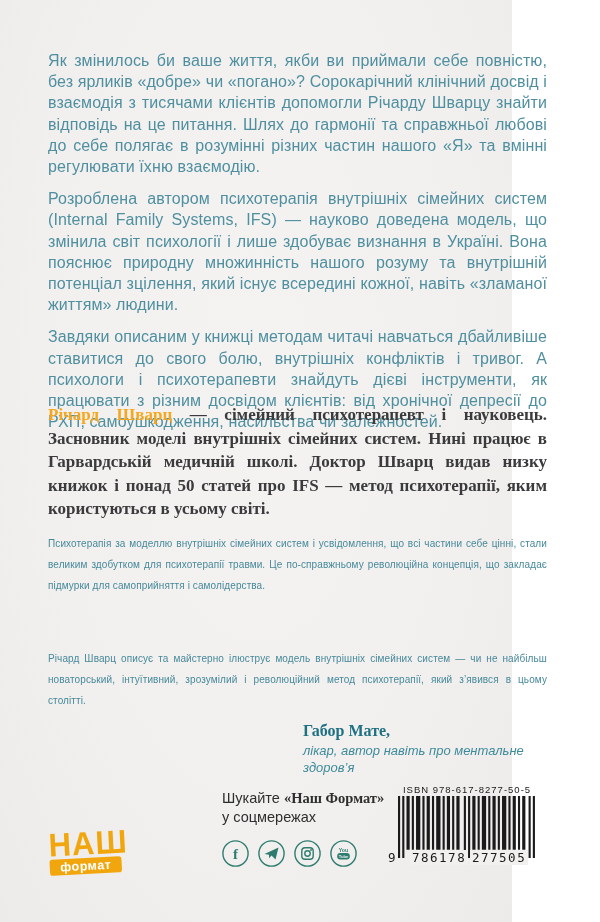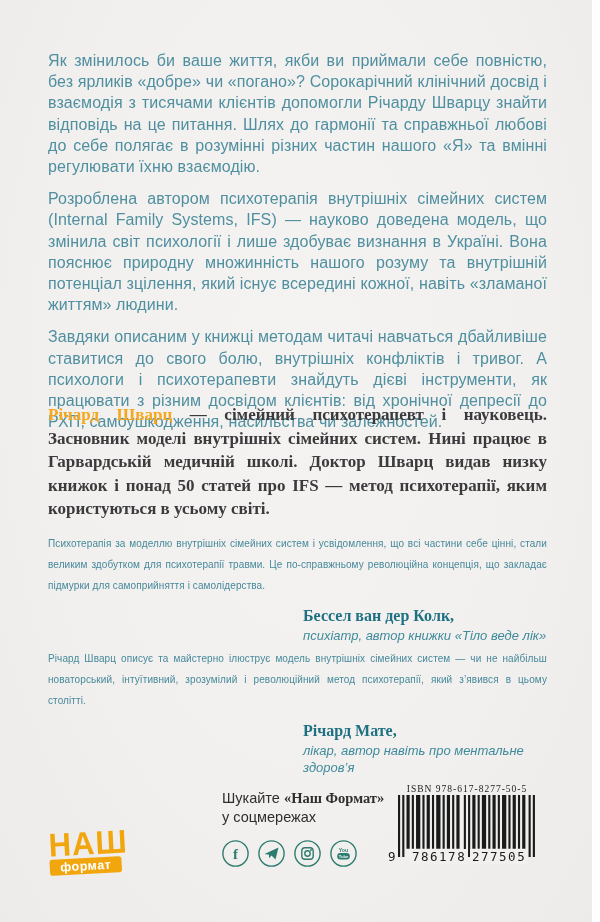--- a/index.html
+++ b/index.html
@@ -1,18 +1,18 @@
 <!DOCTYPE html>
 <html lang="uk"><head>
 <meta charset="utf-8">
 <style>
   html,body{margin:0;padding:0;}
   body{width:600px;height:922px;overflow:hidden;font-family:"Liberation Sans",sans-serif;}
   .page{
-    position:relative;width:592px;height:922px;
+    position:relative;width:512px;height:922px;
     background:radial-gradient(ellipse at 50% 40%, #f4f3f1 0%, #f1f0ee 60%, #ecebe9 100%);
   }
   
   .blurb{position:absolute;top:50px;left:48px;width:499px;}
   .blurb p{
     margin:0 0 11px 0;
     font-size:16px;line-height:21.2px;letter-spacing:.1px;
     color:#4f8fa0;text-align:justify;
   }
   
@@ -51,21 +51,21 @@
   .logo-bar{
     margin-top:1px;background:#f2a60d;color:#fff;border-radius:3px;
     width:72px;height:16px;line-height:16px;text-align:center;
     font-size:12.5px;font-weight:bold;letter-spacing:.5px;
   }
   .icons{display:flex;gap:9px;margin-top:13px;}
   .icons svg{display:block;}
   
   .barcode{position:absolute;top:784px;left:398px;width:138px;}
   .isbn-label{
-    font-family:Liberation Serif, serif;font-size:9.5px;letter-spacing:1px;
+    font-family:Liberation Sans, sans-serif;font-size:9.5px;letter-spacing:1px;
     color:#1a1a1a;text-align:center;white-space:nowrap;
   }
   .bars{margin-top:1px;}
   .digits{
     position:relative;margin-top:-12px;height:14px;
     font-family:"DejaVu Sans Mono",monospace;font-size:12.5px;color:#1a1a1a;
   }
   .digits span{position:absolute;background:#f1f0ee;padding:0 2px;letter-spacing:1.5px;}
   .d9{left:-12px;background:transparent !important;}
   .g1{left:12px;}
@@ -79,30 +79,26 @@
   <div class="blurb">
     <p>Як змінилось би ваше життя, якби ви приймали себе повністю, без ярликів «добре» чи «погано»? Сорокарічний клінічний досвід і взаємодія з тисячами клієнтів допомогли Річарду Шварцу знайти відповідь на це питання. Шлях до гармонії та справжньої любові до себе полягає в розумінні різних частин нашого «Я» та вмінні регулювати їхню взаємодію.</p>
     <p>Розроблена автором психотерапія внутрішніх сімейних систем (Internal Family Systems, IFS) — науково доведена модель, що змінила світ психології і лише здобуває визнання в Україні. Вона пояснює природну множинність нашого розуму та внутрішній потенціал зцілення, який існує всередині кожної, навіть «зламаної життям» людини.</p>
     <p>Завдяки описаним у книжці методам читачі навчаться дбайливіше ставитися до свого болю, внутрішніх конфліктів і тривог. А психологи і психотерапевти знайдуть дієві інструменти, як працювати з різним досвідом клієнтів: від хронічної депресії до РХП, самоушкодження, насильства чи залежностей.</p>
   </div>
 
   <p class="bio"><span class="bio-name">Річард Шварц</span><span> — сімейний психотерапевт і науковець. Засновник моделі внутрішніх сімейних систем. Нині працює в Гарвардській медичній школі. Доктор Шварц видав низку книжок і понад 50 статей про IFS — метод психотерапії, яким користуються в усьому світі.</span></p>
 
   <div class="quote quote-1">
     <p class="qtext">Психотерапія за моделлю внутрішніх сімейних систем і усвідомлення, що всі частини себе цінні, стали великим здобутком для психотерапії травми. Це по-справжньому революційна концепція, що закладає підмурки для самоприйняття і самолідерства.</p>
-    <div class="attr">
-      <div class="attr-name">Бессел ван дер Колк,</div>
-      <div class="attr-role">психіатр, автор книжки «Тіло веде лік»</div>
-    </div>
   </div>
 
   <div class="quote quote-2">
     <p class="qtext">Річард Шварц описує та майстерно ілюструє модель внутрішніх сімейних систем — чи не найбільш новаторський, інтуїтивний, зрозумілий і революційний метод психотерапії, який з’явився в цьому столітті.</p>
     <div class="attr">
-      <div class="attr-name">Річард Мате,</div>
+      <div class="attr-name">Габор Мате,</div>
       <div class="attr-role">лікар, автор навіть про ментальне здоров’я</div>
     </div>
   </div>
 
 
   <div class="logo">
     <div class="logo-top">НАШ</div>
     <div class="logo-bar">формат</div>
   </div>
 

